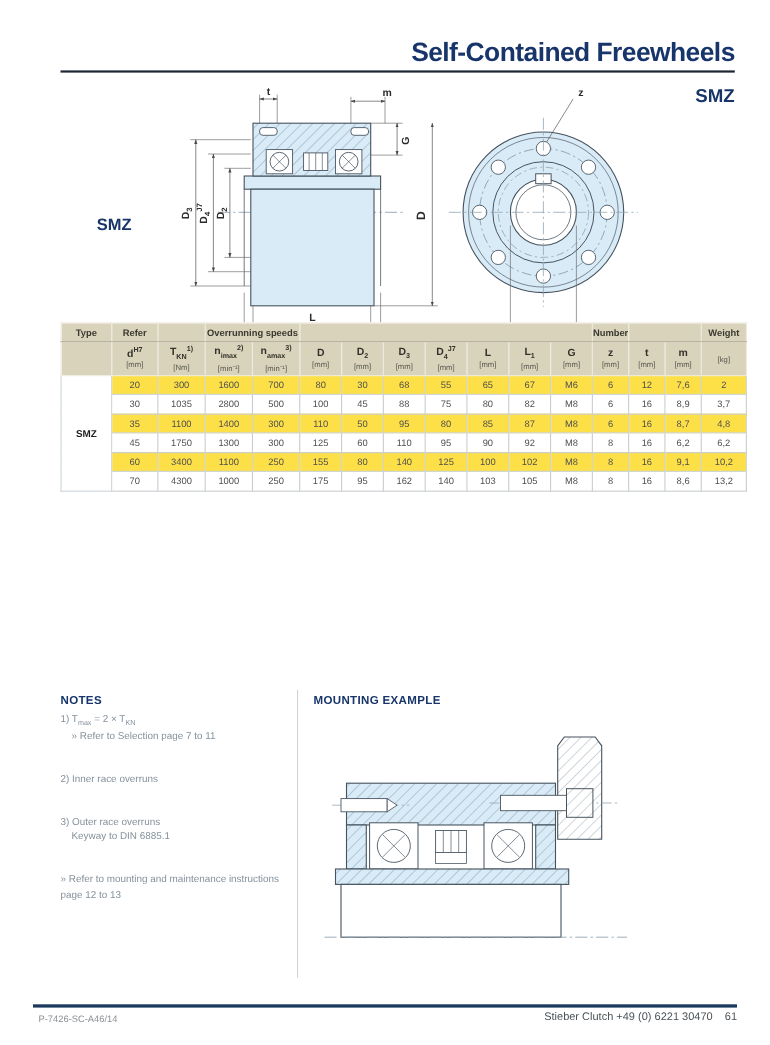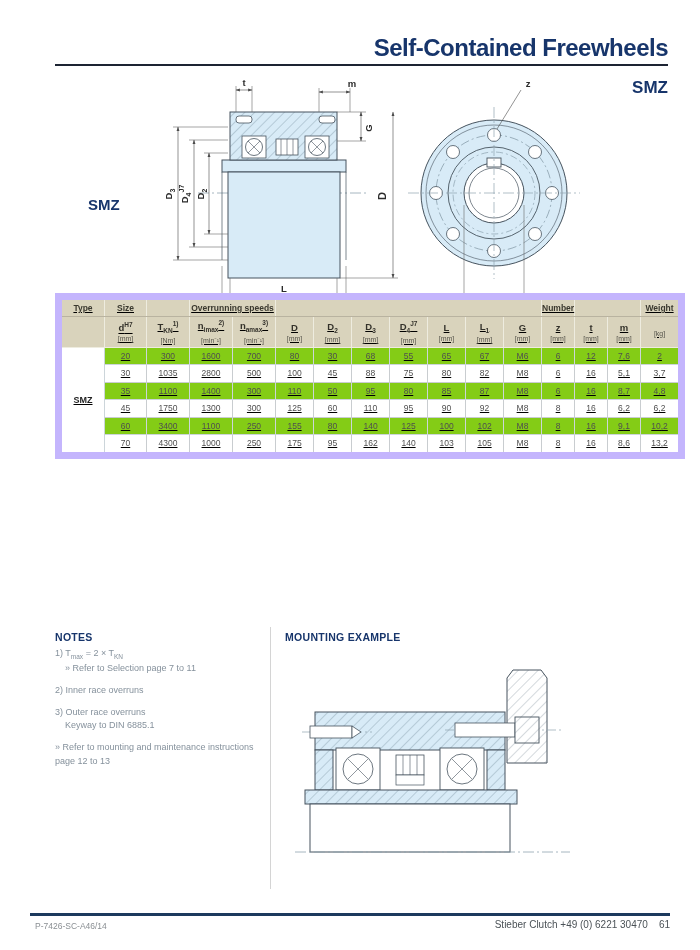--- a/index.html
+++ b/index.html
@@ -15,41 +15,41 @@
 
   
   .draw-svg{position:absolute;left:55px;top:78px;}
   .mount-svg{position:absolute;left:283px;top:652px;}
   .dim-label{font:bold 9.5px "Liberation Sans",sans-serif;fill:#2b2b2b;}
   .dim-big{font:bold 11px "Liberation Sans",sans-serif;fill:#2b2b2b;}
   .tsub{font-size:7px;}
 
   
   .spec-table{position:absolute;left:55px;top:293px;width:613px;border-collapse:collapse;
-              table-layout:fixed;border:7px solid #c4b5fd;text-decoration:underline;}
+              table-layout:fixed;border:1px solid #c4b5fd;}
   .spec-table th,.spec-table td{border:1px solid #c9cdd0;text-align:center;vertical-align:middle;
               font-size:8.5px;padding:1px 0;}
   .group-row th{background:#d9d3bc;color:#3a382e;font-weight:bold;height:14px;
               border:1px solid #eeecdf;border-bottom:1px solid #b9b3a0;}
   .sym-row th{background:#d9d3bc;border:1px solid #eeecdf;border-top:none;padding:3px 0 2px;}
   .sym{font-weight:bold;font-size:9.5px;color:#33312a;line-height:1;}
   .sym sub{font-size:6.5px;}
   .sym sup{font-size:6.5px;}
   .unit{font-weight:normal;font-size:7px;color:#56544b;margin-top:2px;}
   .spec-table tbody td{color:#4f4f4f;height:14.5px;background:#fff;}
-  .spec-table tbody tr.shaded td{background:#84cc16;border-color:#ccd5da;}
+  .spec-table tbody tr.shaded td{background:#fde047;border-color:#ccd5da;}
   .spec-table td.type-cell{background:#fff !important;font-weight:bold;color:#1f1f1f;font-size:9px;}
 
   
   .notes-head{position:absolute;left:55px;top:631px;font-size:10.5px;font-weight:bold;
               color:#17356b;letter-spacing:.3px;}
   .notes{position:absolute;left:55px;top:648px;width:215px;font-size:9px;color:#85919c;
          line-height:1.3;}
   .notes p{margin:0 0 2px 0;}
-  .notes p.gap{margin-top:10px;}
+  .notes p.gap{margin-top:27px;}
   .notes p.indent{padding-left:10px;}
   .notes sub{font-size:6.5px;}
   .divider{position:absolute;left:270px;top:627px;width:1px;height:262px;background:#d4d4d4;}
   .mount-head{position:absolute;left:285px;top:631px;font-size:10.5px;font-weight:bold;
               color:#17356b;letter-spacing:.3px;}
 
   
   .footer-rule{position:absolute;left:30px;right:30px;top:913px;height:3px;background:#1c3a5e;}
   .footer-left{position:absolute;left:35px;top:921px;font-size:8.5px;color:#8a8f93;}
   .footer-left .issue{}
@@ -203,21 +203,21 @@
         <col style="width:38px">
         <col style="width:38px">
       <col style="width:33px">
         <col style="width:33px">
         <col style="width:33px">
         <col style="width:41px">
     </colgroup>
     <thead>
         <tr class="group-row">
           <th colspan="1">Type</th>
-          <th colspan="1">Size</th>
+          <th colspan="1">Refer</th>
           <th colspan="1"></th>
           <th colspan="2">Overrunning speeds</th>
           <th colspan="7"></th>
           <th colspan="1">Number</th>
           <th colspan="2"></th>
           <th colspan="1">Weight</th>
         </tr>
         <tr class="sym-row">
           <th></th>
           <th>
@@ -308,21 +308,21 @@
           <td>500</td>
           <td>100</td>
           <td>45</td>
           <td>88</td>
           <td>75</td>
           <td>80</td>
           <td>82</td>
           <td>M8</td>
           <td>6</td>
           <td>16</td>
-          <td>5,1</td>
+          <td>8,9</td>
           <td>3,7</td>
         </tr>
         <tr class="shaded">
           <td>35</td>
           <td>1100</td>
           <td>1400</td>
           <td>300</td>
           <td>110</td>
           <td>50</td>
           <td>95</td>

